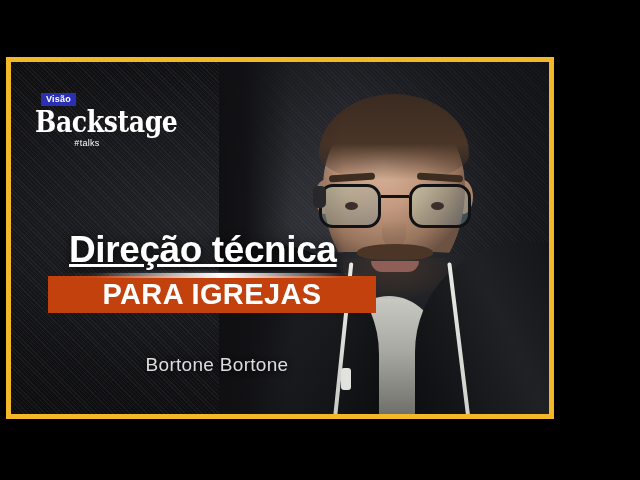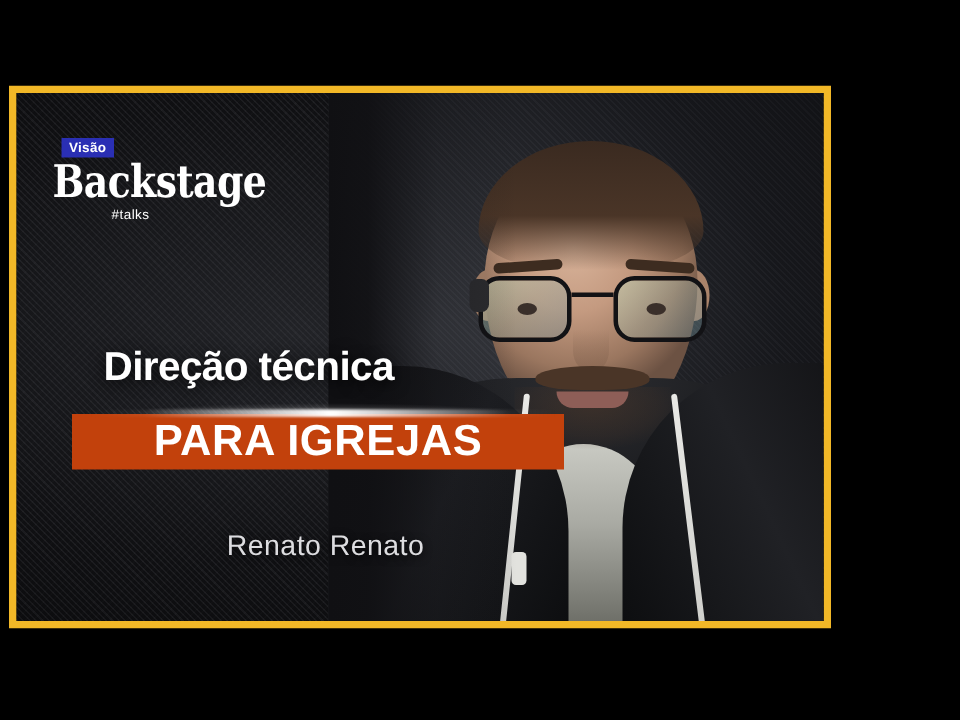--- a/index.html
+++ b/index.html
@@ -351,25 +351,26 @@
     width: 104px;
   }
 
   
   #title-main {
     position: absolute;
     left: 58px;
     top: 167px;
     z-index: 60;
     color: #ffffff;
-    font-size: 27px;
+    font-size: 37px;
     font-weight: bold;
     letter-spacing: -0.4px;
     white-space: nowrap;
     text-shadow: 0 2px 10px rgba(0,0,0,0.85);
+    text-decoration: underline;
   }
   #title-band {
     position: absolute;
     left: 37px;
     top: 214px;
     width: 328px;
     height: 37px;
     background: #c2410c;
     z-index: 60;
     display: flex;
@@ -498,21 +499,21 @@
 
       <div id="title-main">Direção técnica</div>
 
       <div id="title-band">
         <span>PARA IGREJAS</span>
       </div>
 
       <div id="divider-glow"></div>
       <div id="divider"></div>
 
-      <div id="speaker">Renato Renato</div>
+      <div id="speaker">Bortone Bortone</div>
 
     </div>
   </div>
 
   <div class="letterbox top"></div>
   <div class="letterbox bottom"></div>
 
 </div>
 
 </body></html>

